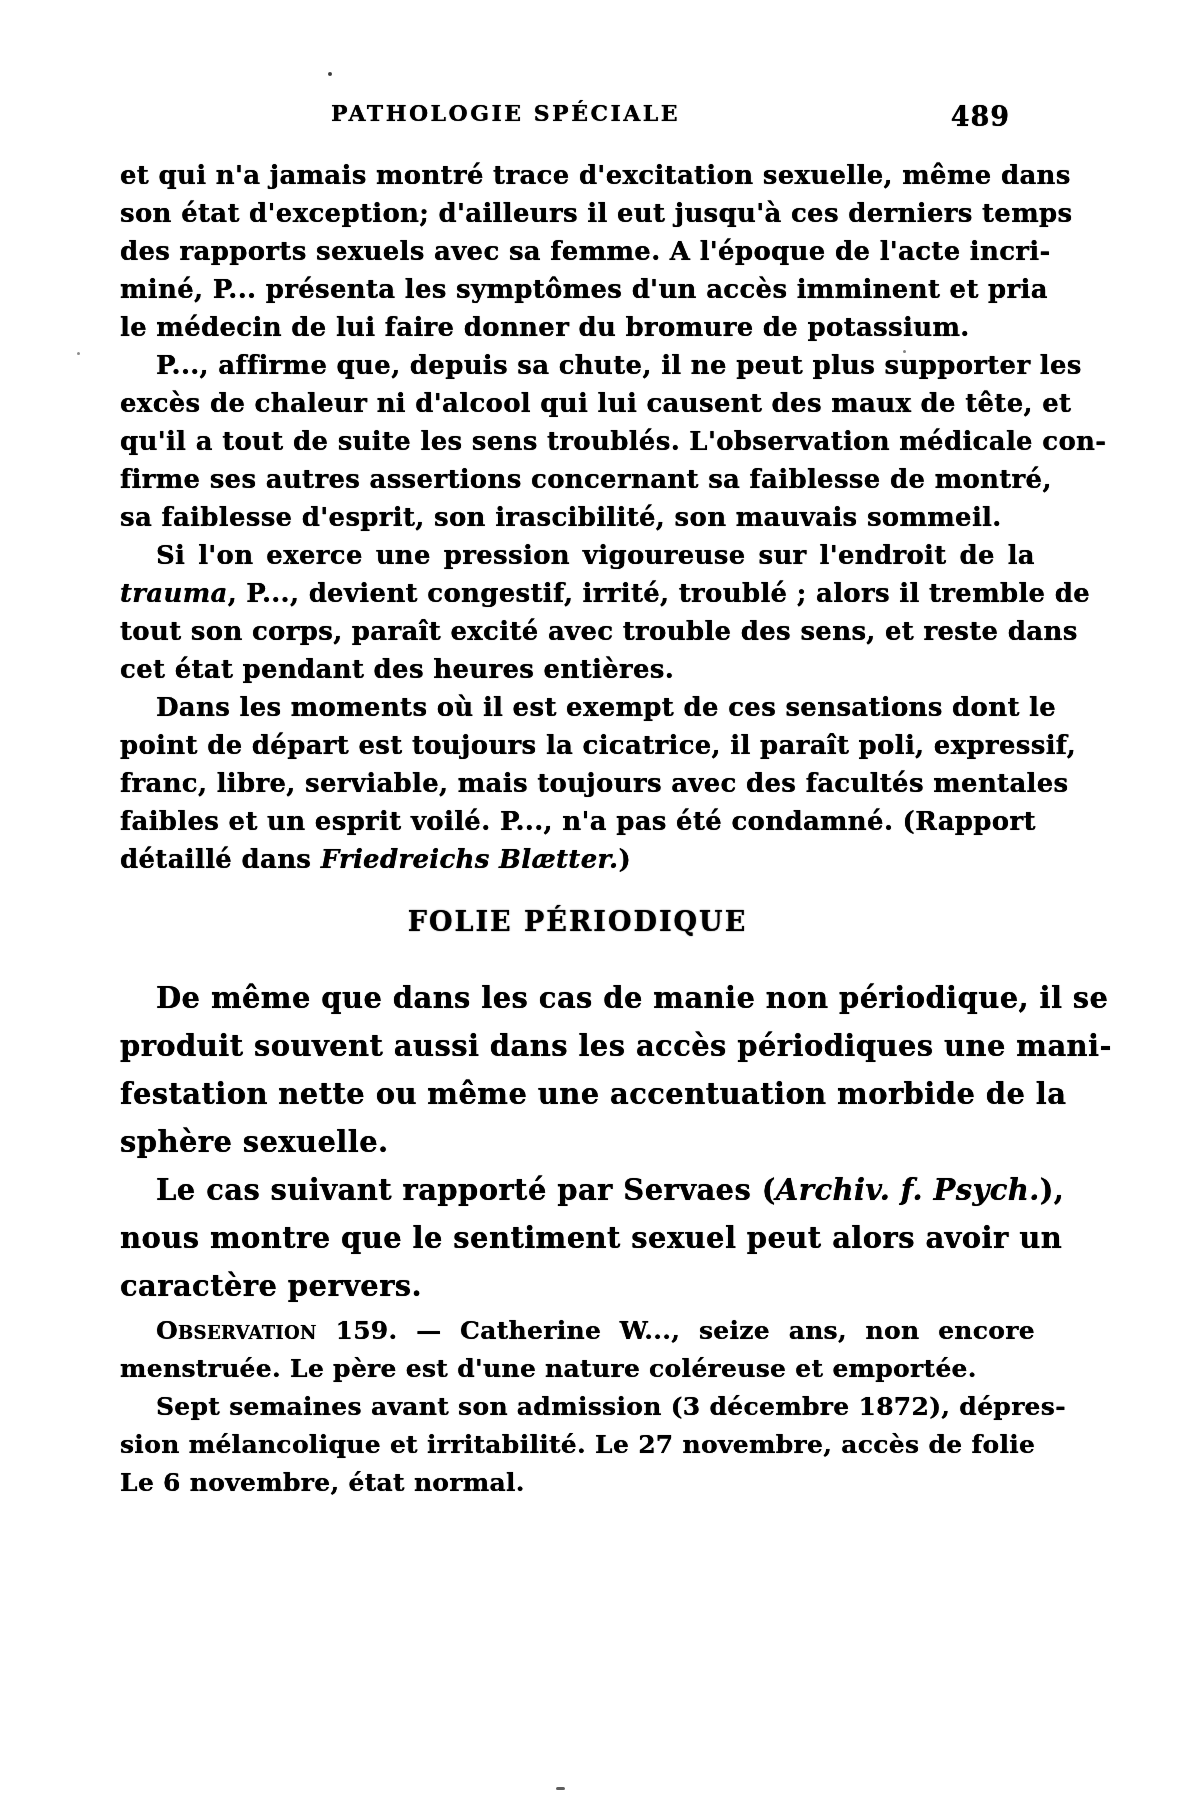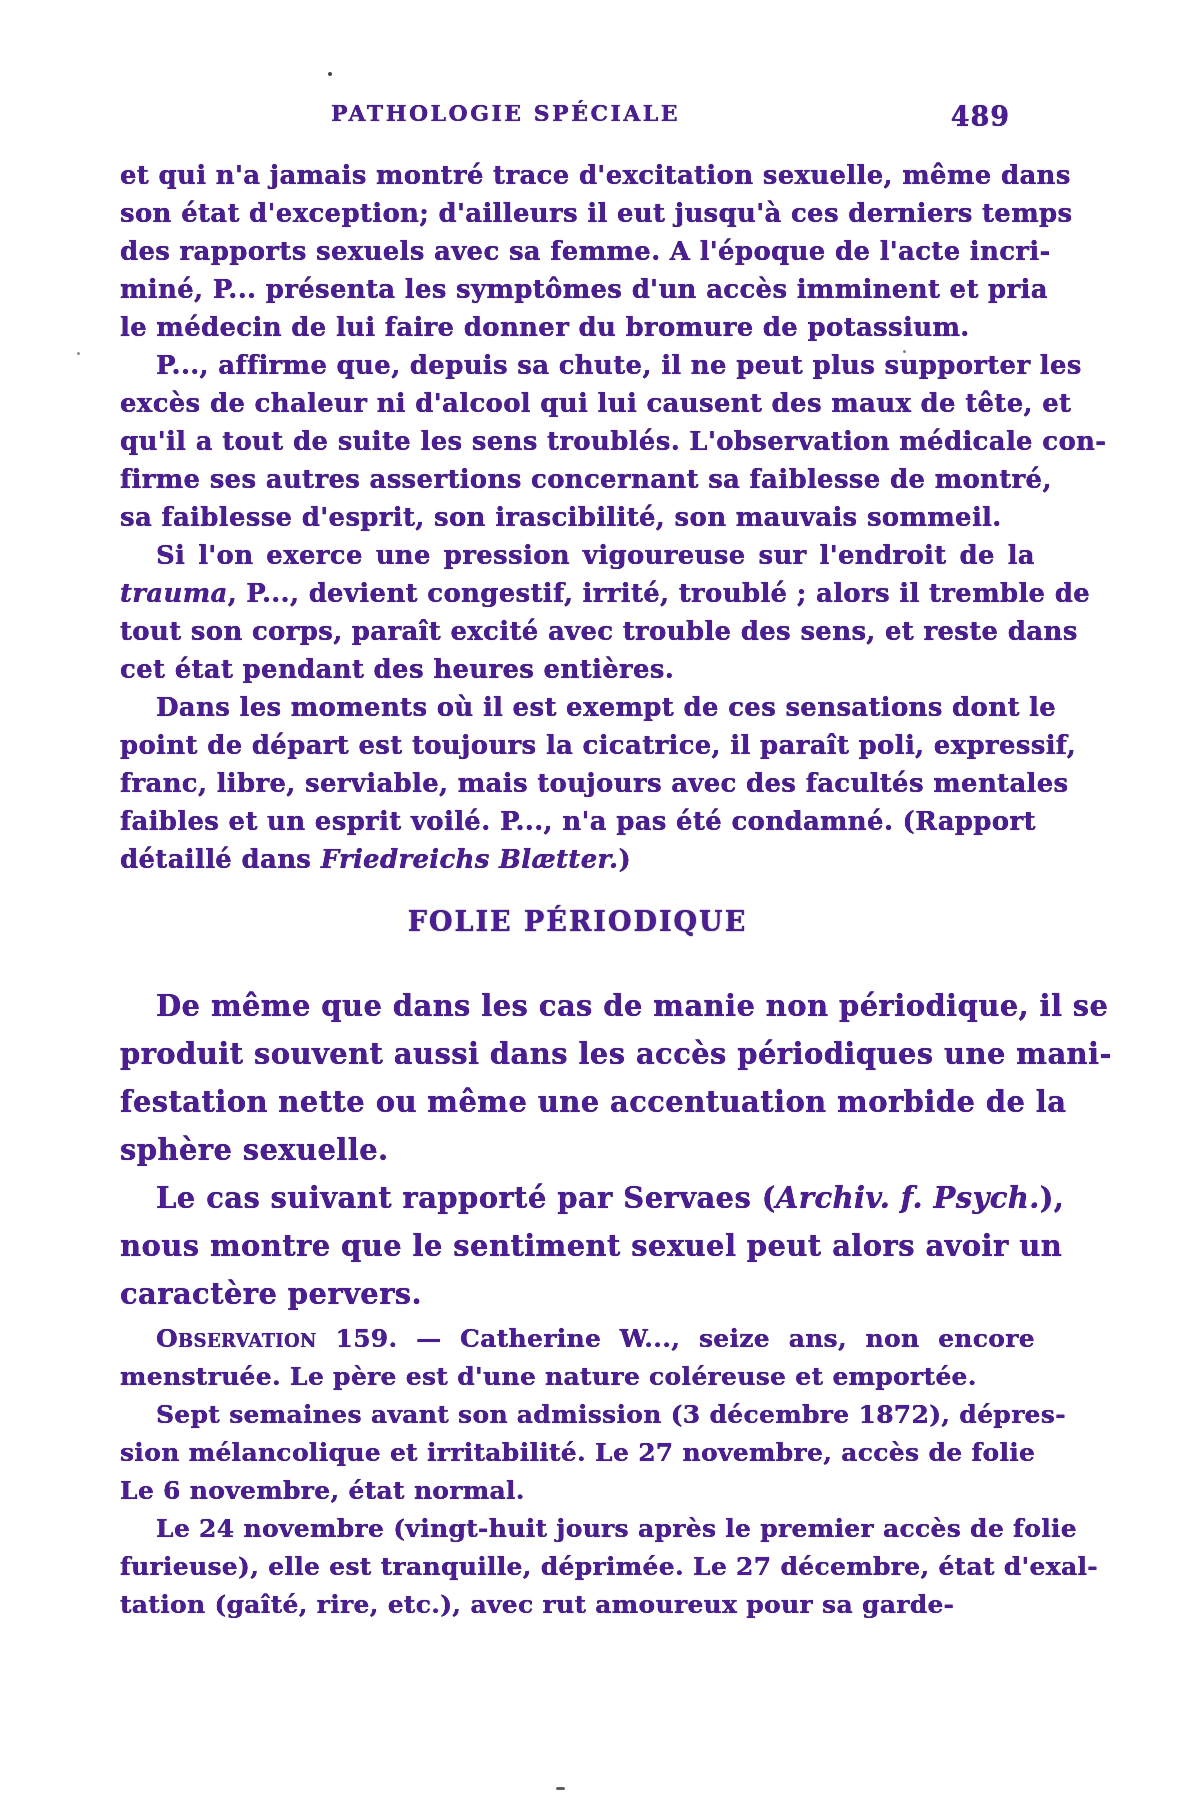--- a/index.html
+++ b/index.html
@@ -1,21 +1,21 @@
 <!DOCTYPE html>
 <html><head>
 <meta charset="utf-8">
 <style>
   html, body { margin: 0; padding: 0; background: #e8e8e8; }
   .page {
     position: relative;
     width: 1200px;
     height: 1800px;
     background: #ffffff;
-    color: #4c1d95;
+    color: #000000;
     font-family: "DejaVu Serif", "Liberation Serif", serif;
     font-weight: bold;
     overflow: hidden;
   }
   
   .pagehead {
     position: absolute;
     left: 120px;
     top: 100px;
     width: 915px;
@@ -60,21 +60,21 @@
   .line.end { text-align-last: left; }
   .line.ind { text-indent: 36px; }
   .heading {
     margin-top: 24px;
     line-height: 40px;
     text-align: center;
     font-size: 27px;
     letter-spacing: 2px;
     text-shadow: 0 0 1.2px #000;
   }
-  .mid { margin-top: 40px; }
+  .mid { margin-top: 32px; }
   .obs { margin-top: 2px; }
   .sc { font-variant: small-caps; }
   i { font-style: italic; }
   .speck { position: absolute; background: #1a1a1a; border-radius: 50%; }
   .speck.s1 { left: 328px; top: 72px; width: 4px; height: 4px; opacity: .85; }
   .speck.s2 { left: 77px;  top: 352px; width: 3px; height: 3px; opacity: .5; }
   .speck.s3 { left: 903px; top: 350px; width: 3px; height: 3px; opacity: .55; }
   .speck.s4 { left: 556px; top: 1787px; width: 9px; height: 3px; border-radius: 2px; opacity: .7; }
 </style>
 </head>
@@ -138,25 +138,20 @@
     <div class="obs">
       <div class="para">
         <div class="line ind"><span class="sc">Observation</span><span> 159. — Catherine W..., seize ans, non encore</span></div>
         <div class="line end">menstruée. Le père est d'une nature coléreuse et emportée.</div>
       </div>
       <div class="para">
         <div class="line ind">Sept semaines avant son admission (3 décembre 1872), dépres-</div>
         <div class="line">sion mélancolique et irritabilité. Le 27 novembre, accès de folie</div>
         <div class="line end">Le 6 novembre, état normal.</div>
       </div>
-      <div class="para">
-        <div class="line ind">Le 24 novembre (vingt-huit jours après le premier accès de folie</div>
-        <div class="line">furieuse), elle est tranquille, déprimée. Le 27 décembre, état d'exal-</div>
-        <div class="line end">tation (gaîté, rire, etc.), avec rut amoureux pour sa garde-</div>
-      </div>
     </div>
 
   </div>
 
   <div class="speck s1"></div>
   <div class="speck s2"></div>
   <div class="speck s3"></div>
   <div class="speck s4"></div>
 
 </div>

